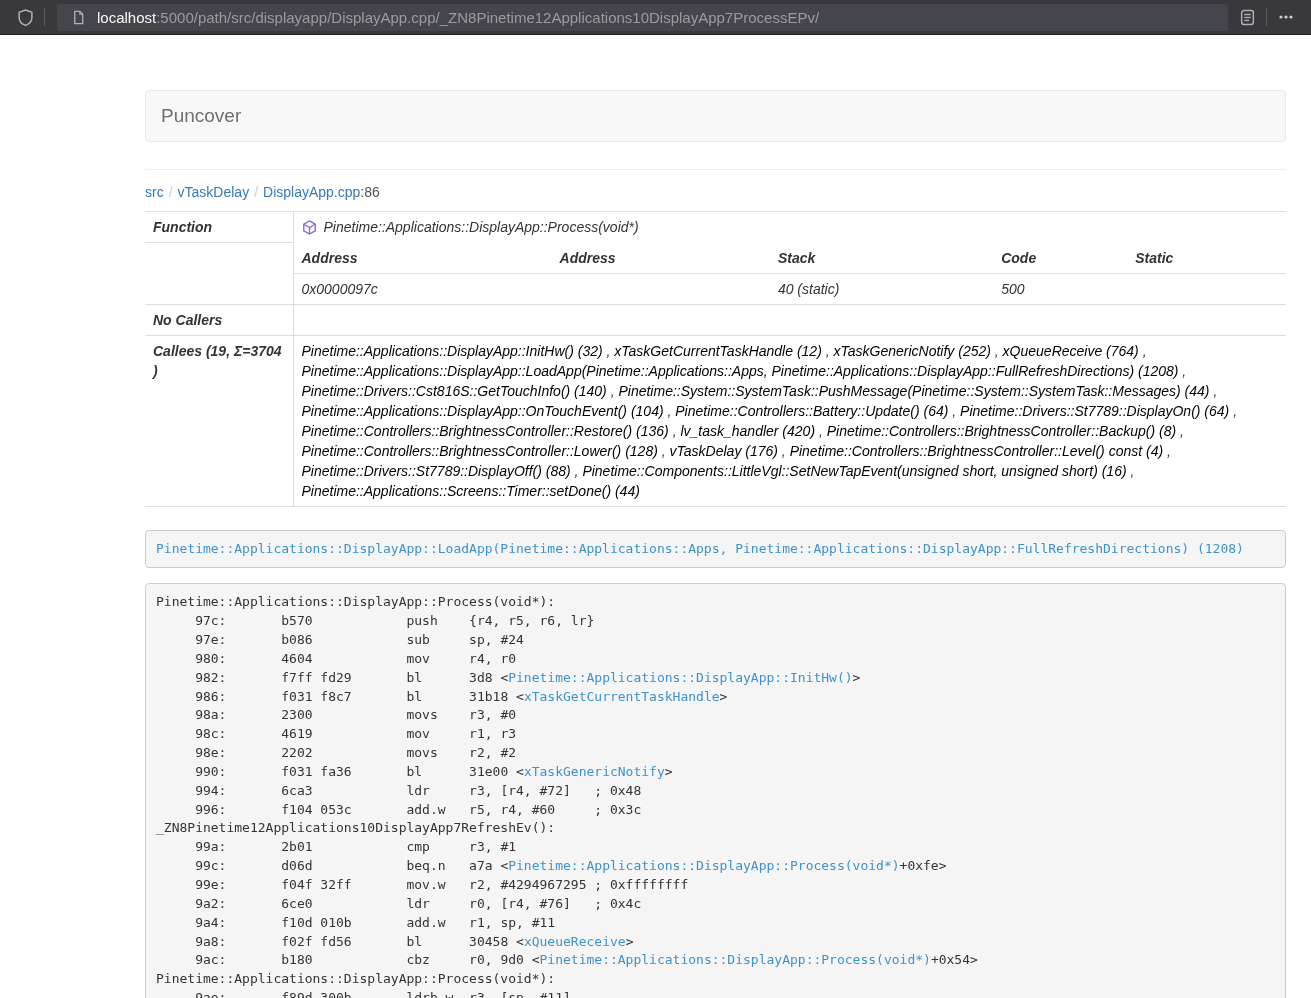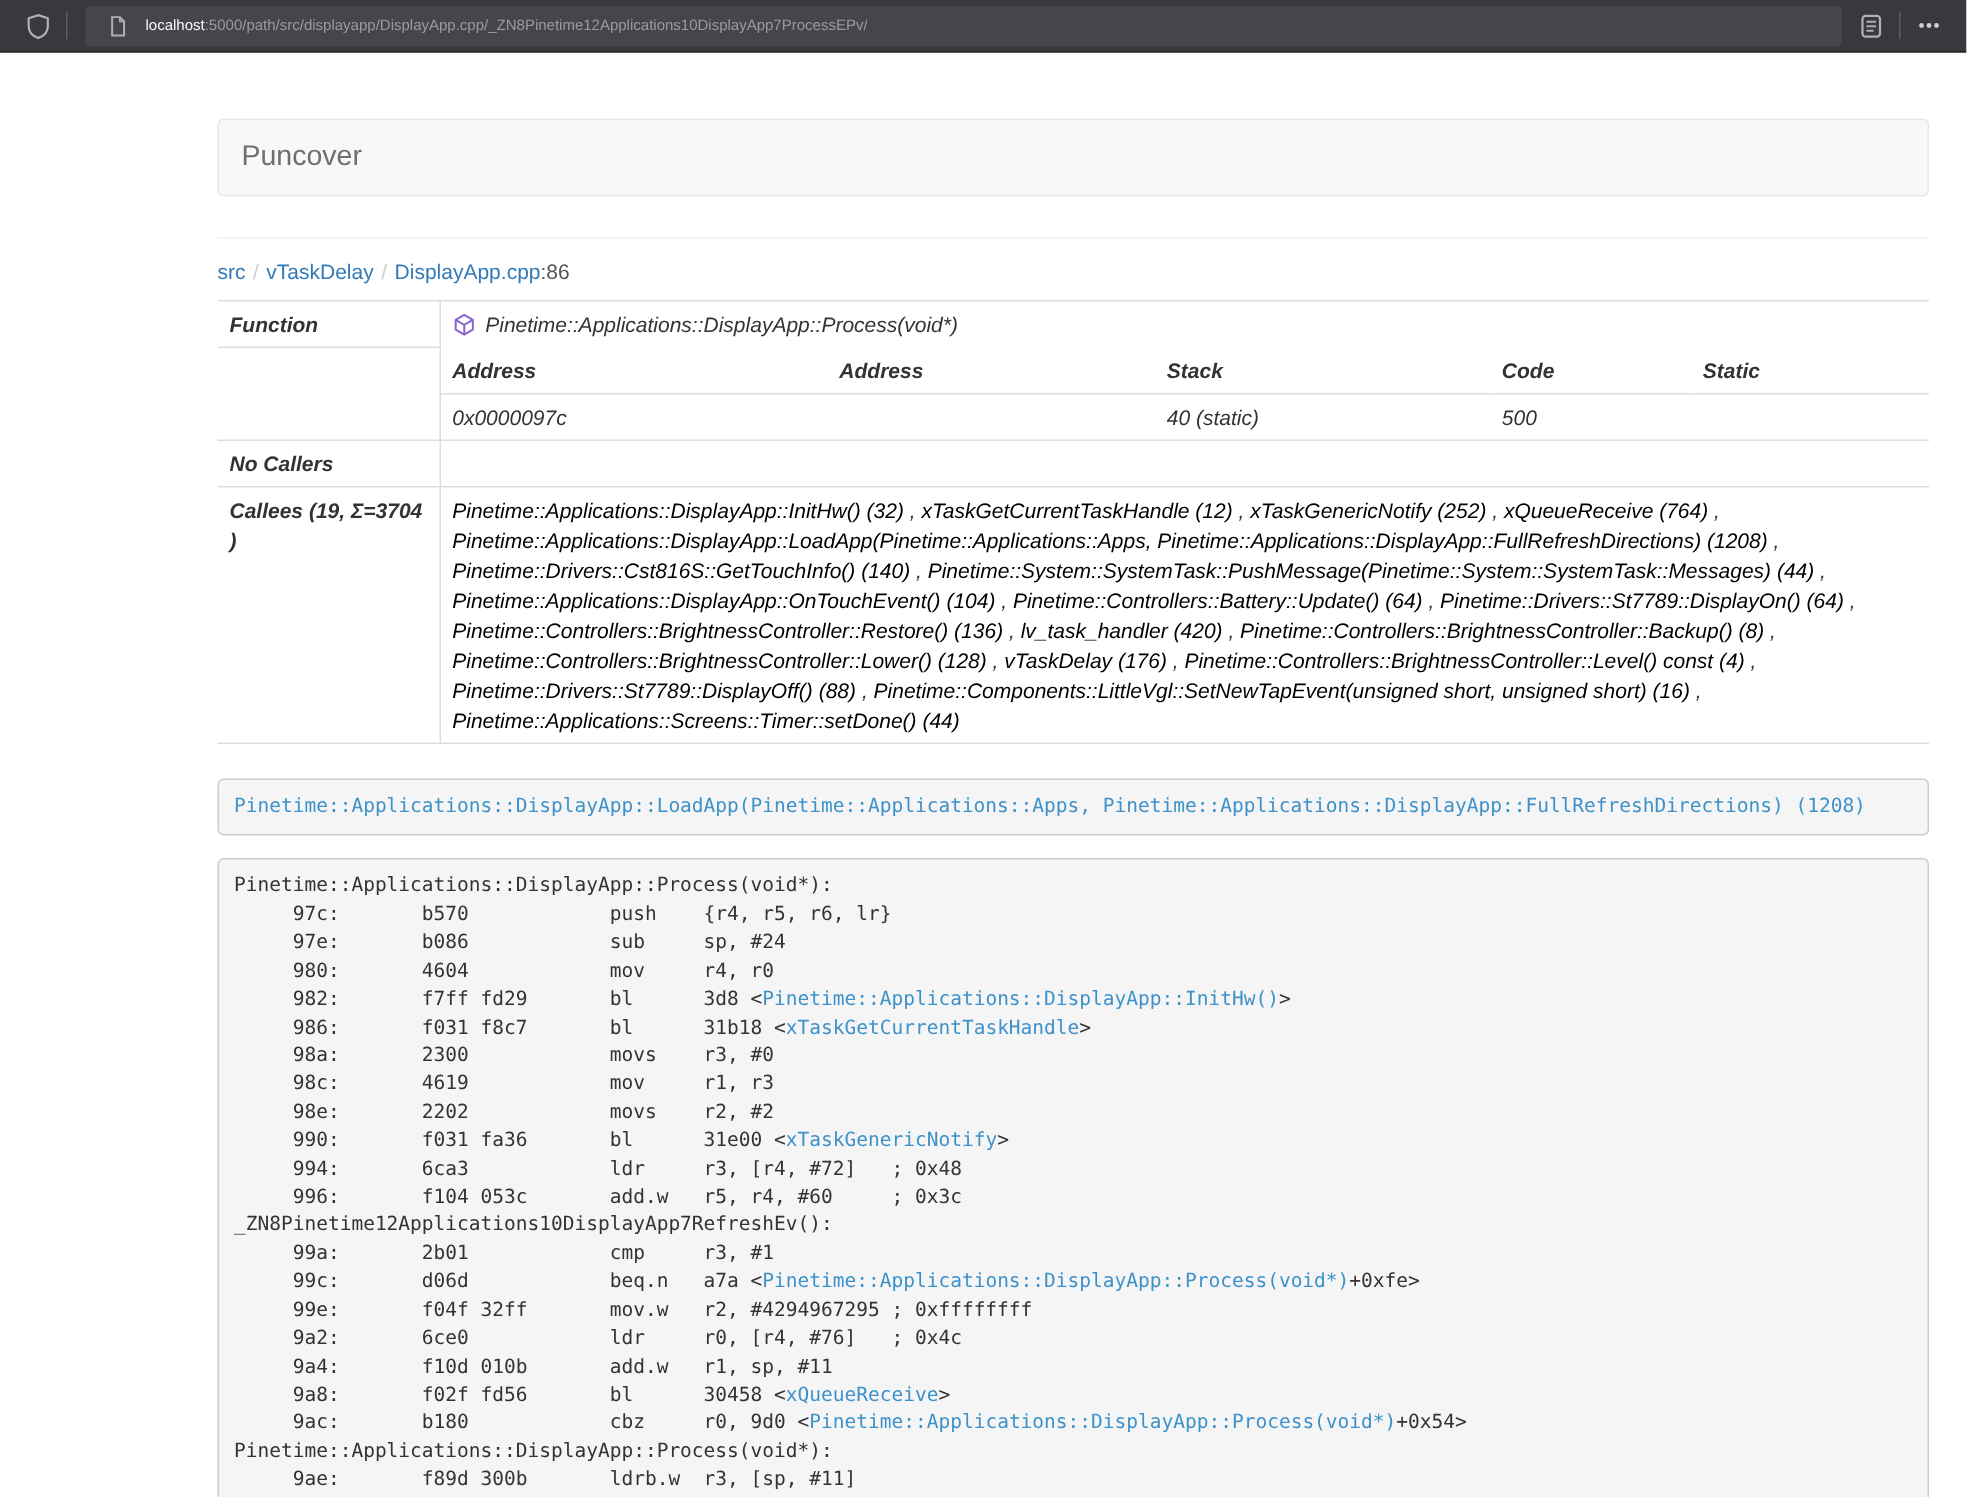--- a/index.html
+++ b/index.html
@@ -15,26 +15,26 @@
     height:35px; background:#38383d; border-bottom:1px solid #232327;
     display:flex; align-items:center; padding:0 12px;
   }
   .chrome-icon { display:flex; align-items:center; justify-content:center; width:26px; height:26px; flex:0 0 auto; cursor:pointer; }
   .chrome-divider { width:1px; height:18px; background:#5c5c61; margin:0 6px; flex:0 0 auto; }
   .urlbar {
     flex:1; height:27px; background:#45454c; border-radius:3px;
     display:flex; align-items:center; padding:0 8px; margin:0 6px;
     overflow:hidden; white-space:nowrap;
   }
-  .url-text { font-size:10px; color:#9b9b9e; margin-left:6px; overflow:hidden; white-space:nowrap; }
+  .url-text { font-size:15px; color:#9b9b9e; margin-left:6px; overflow:hidden; white-space:nowrap; }
   .url-host { color:#f9f9fa; }
   
   .container { width:1141px; margin-left:145px; }
   .navbar {
-    margin-top:44px; height:52px; background:#f8f8f8;
+    margin-top:55px; height:52px; background:#f8f8f8;
     border:1px solid #e7e7e7; border-radius:4px;
     display:flex; align-items:center; padding:0 15px;
   }
   .navbar-brand { font-size:19px; color:#6f6f6f; text-decoration:none; cursor:pointer; }
   hr.rule { border:0; border-top:1px solid #eeeeee; margin:27px 0 0 0; }
   .breadcrumb { margin:14px 0 11px 0; font-size:14px; }
   .breadcrumb a { color:#337ab7; text-decoration:none; cursor:pointer; }
   .crumb-sep { color:#cccccc; padding:0 5px; }
   .crumb-suffix { color:#555; }
   

